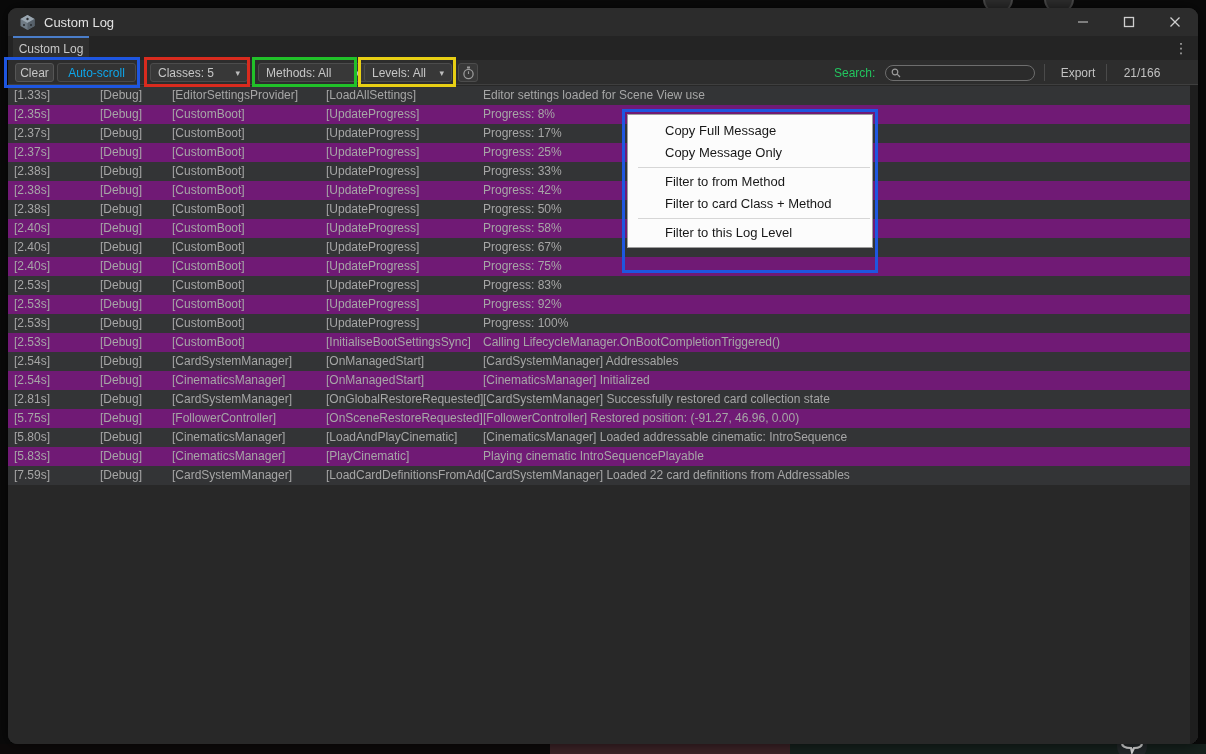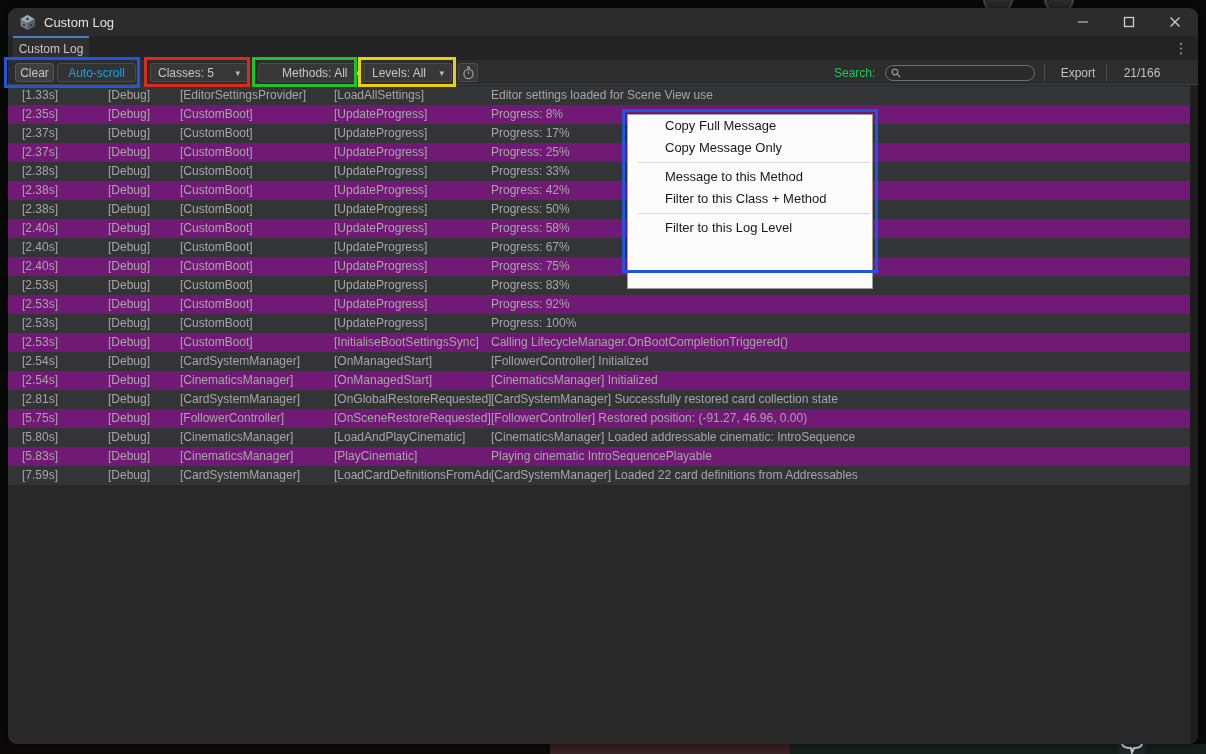--- a/index.html
+++ b/index.html
@@ -47,30 +47,30 @@
     height:16px; top:5px; display:flex; align-items:center; padding-left:5px; }
   .search-input { background:transparent; border:none; outline:none; color:#d0d0d0;
     font-size:11px; width:120px; margin-left:4px; }
   .vsep { position:absolute; top:4px; width:1px; height:17px; background:#4a4a4a; }
   .plain-label { color:#c2c2c2; justify-content:center; }
 
   .logarea { position:absolute; left:0; top:77px; width:100%; height:659px; background:#282828; }
   .scroll-gutter { position:absolute; right:0; top:0; width:8px; height:100%; background:#1e1e1e; }
   .rows { position:absolute; left:0; top:1px; width:1182px; }
   .logrow { display:grid; grid-template-columns:86px 72px 154px 157px 1fr;
-    height:19px; line-height:19px; padding-left:14px; font-size:12px; color:#a6a6a6;
+    height:19px; line-height:19px; padding-left:6px; font-size:12px; color:#a6a6a6;
     white-space:nowrap; }
   .logrow.light { background:#333436; }
   .logrow.dark  { background:#701a75; }
   .cell { overflow:hidden; }
   .cell.method { padding-right:4px; }
 
   
-  .context-menu { position:absolute; left:627px; top:114px; width:246px; height:175px;
-    background:#fcfcfc; border:1px solid #9d9d9d; z-index:5; 
+  .context-menu { position:absolute; left:627px; top:114px; width:246px; height:134px;
+    background:#fcfcfc; border:1px solid #9d9d9d; z-index:5; padding-top:5px;
     font-size:13px; color:#181818; }
   .menu-item { height:22px; line-height:22px; padding-left:37px; }
   .menu-sep { height:1px; background:#d6d6d6; margin:3px 2px 3px 10px; }
 
   
   .ann { position:absolute; border:3px solid #fff; z-index:10; pointer-events:none; }
   .ann-toolbar-blue { left:4px;   top:57px;  width:136px; height:31px; }
   .ann-red          { left:144px; top:57px;  width:106px; height:30px; }
   .ann-green        { left:252px; top:57px;  width:105px; height:30px; }
   .ann-yellow       { left:358px; top:57px;  width:98px;  height:30px; }
@@ -135,21 +135,21 @@
   </div>
 
   <div class="toolbar">
     <div class="tb-item btn" style="left:7px; width:39px;">Clear</div>
     <div class="tb-item btn toggled" style="left:49px; width:79px;">Auto-scroll</div>
 
     <div class="tb-item dd" style="left:142px; width:98px;text-align:center;">
       <span>Classes: 5</span>
       <span class="chev">▾</span>
     </div>
-    <div class="tb-item dd" style="left:250px; width:110px;justify-content:flex-end;">
+    <div class="tb-item dd" style="left:250px; width:110px;">
       <span>Methods: All</span>
       <span class="chev">▾</span>
     </div>
     <div class="tb-item dd" style="left:356px; width:88px;">
       <span>Levels: All</span>
       <span class="chev">▾</span>
     </div>
 
     <div class="tb-item icon-btn" style="left:450px; width:20px;">
       <svg width="13" height="14" viewBox="0 0 13 14">
@@ -272,21 +272,21 @@
           <div class="cell level">[Debug]</div>
           <div class="cell cls">[CustomBoot]</div>
           <div class="cell method">[InitialiseBootSettingsSync]</div>
           <div class="cell msg">Calling LifecycleManager.OnBootCompletionTriggered()</div>
         </div>
         <div class="logrow light">
           <div class="cell time">[2.54s]</div>
           <div class="cell level">[Debug]</div>
           <div class="cell cls">[CardSystemManager]</div>
           <div class="cell method">[OnManagedStart]</div>
-          <div class="cell msg">[FollowerController] Initialized</div>
+          <div class="cell msg">[CardSystemManager] Addressables</div>
         </div>
         <div class="logrow dark">
           <div class="cell time">[2.54s]</div>
           <div class="cell level">[Debug]</div>
           <div class="cell cls">[CinematicsManager]</div>
           <div class="cell method">[OnManagedStart]</div>
           <div class="cell msg">[CinematicsManager] Initialized</div>
         </div>
         <div class="logrow light">
           <div class="cell time">[2.81s]</div>
@@ -325,22 +325,22 @@
         </div>
       </div>
     <div class="scroll-gutter"></div>
   </div>
 </div>
 
 <div class="context-menu">
     <div class="menu-item">Copy Full Message</div>
     <div class="menu-item">Copy Message Only</div>
     <div class="menu-sep"></div>
-    <div class="menu-item">Message to this Method</div>
-    <div class="menu-item">Filter to this Class + Method</div>
+    <div class="menu-item">Filter to from Method</div>
+    <div class="menu-item">Filter to card Class + Method</div>
     <div class="menu-sep"></div>
     <div class="menu-item">Filter to this Log Level</div>
   </div>
 
 <div class="ann ann-toolbar-blue" style="border-color: rgb(30, 86, 224);"></div>
 <div class="ann ann-red" style="border-color: rgb(217, 43, 30);"></div>
 <div class="ann ann-green" style="border-color: rgb(33, 193, 41);"></div>
 <div class="ann ann-yellow" style="border-color: rgb(232, 207, 20);"></div>
 <div class="ann ann-menu-blue" style="border-color: rgb(30, 86, 224);"></div>
 

